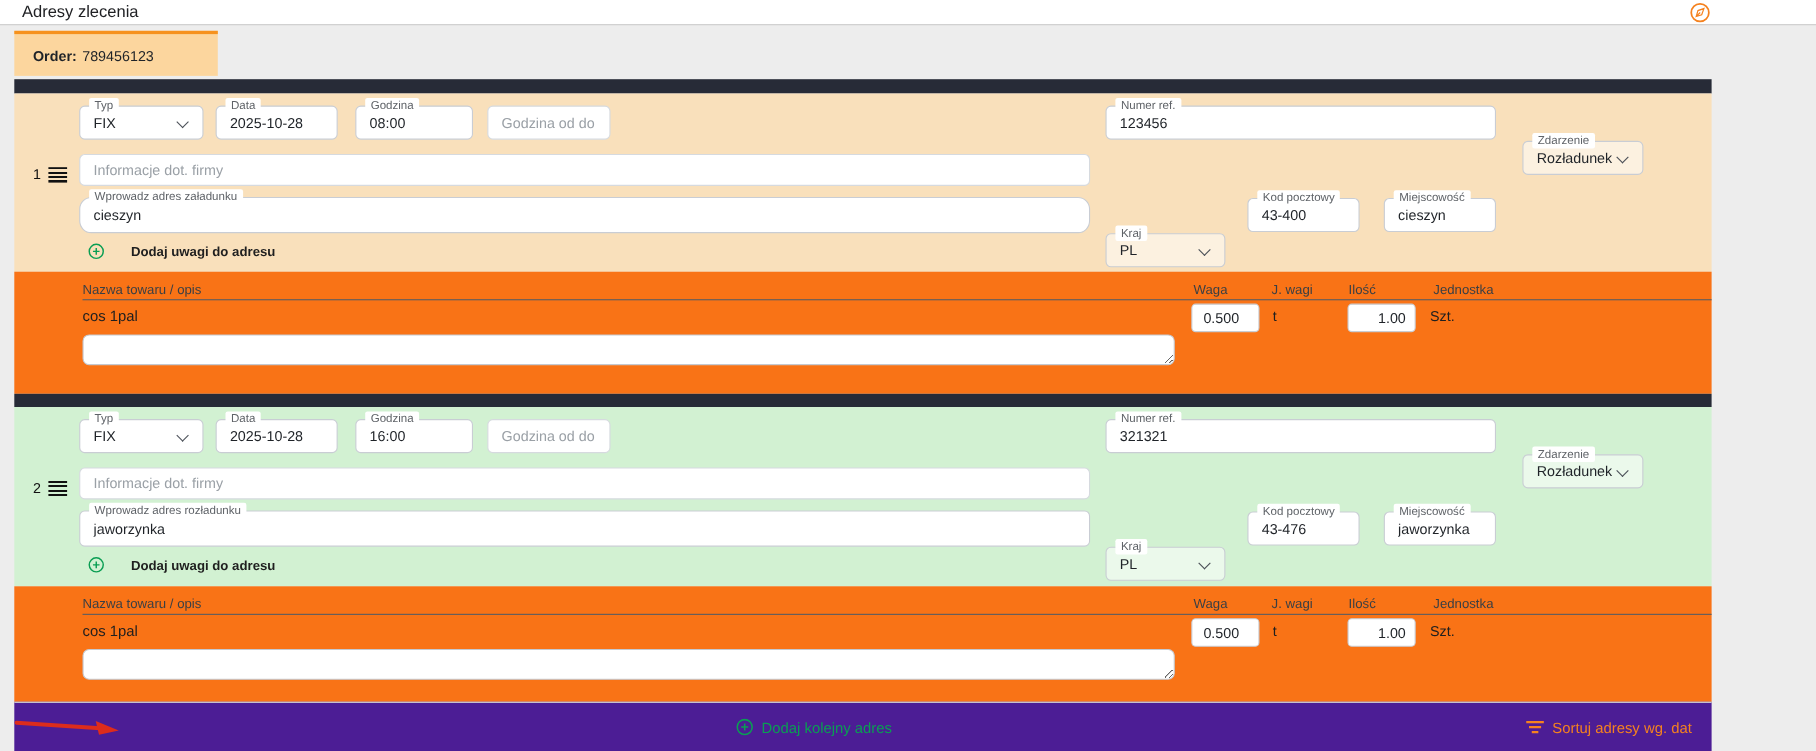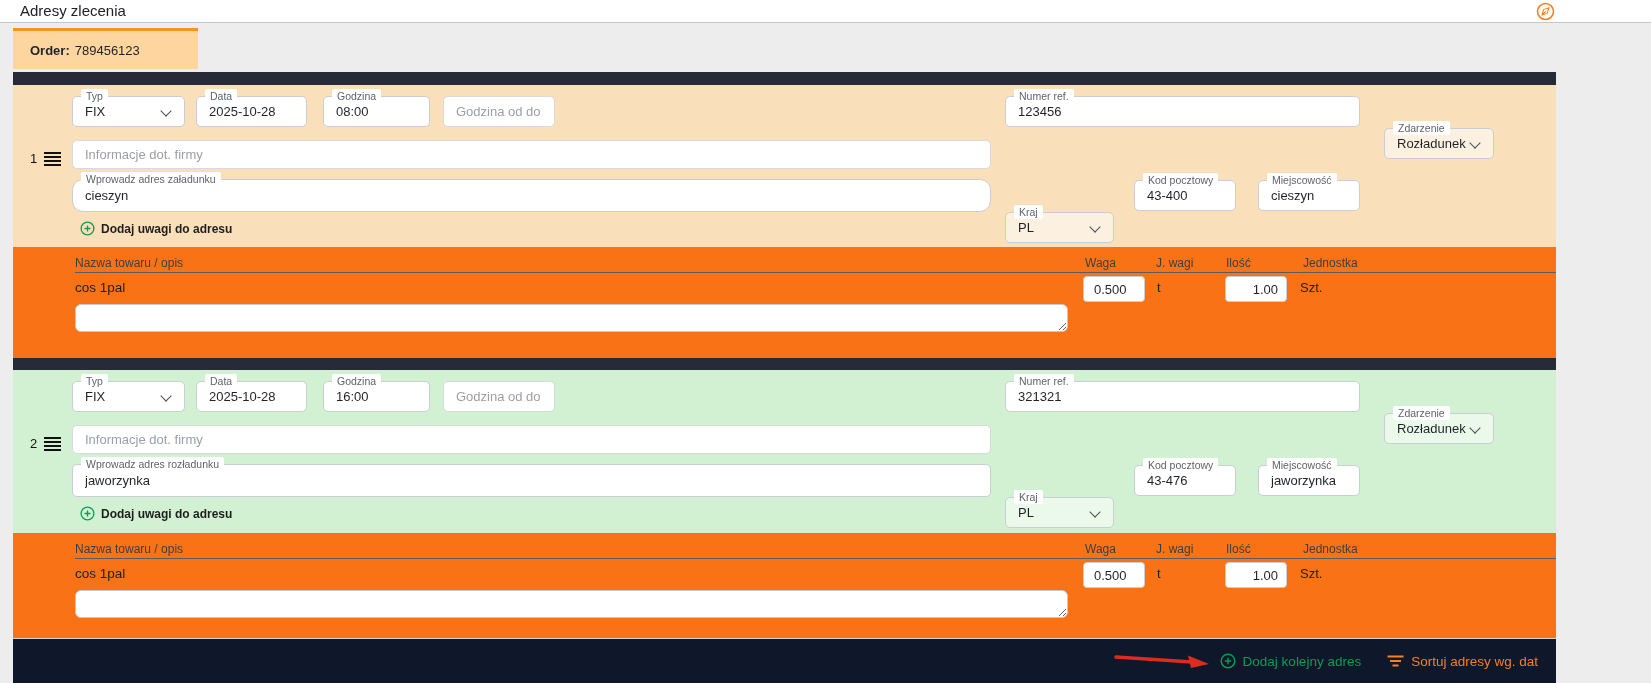--- a/index.html
+++ b/index.html
@@ -37,34 +37,34 @@
   .ghost{border-color:#D6DADF;}
   .chip{position:absolute;top:-8px;left:8px;background:#fff;padding:0 5px;font-size:10.5px;line-height:14px;color:#5F6368;border-radius:2px;white-space:nowrap;z-index:2;}
   .sel{position:absolute;background:#ffffff;border:1px solid #C9CDD4;border-radius:5px;box-sizing:border-box;cursor:pointer;}
   .sel .val{position:absolute;left:12px;top:0;height:100%;display:flex;align-items:center;font-size:13px;color:#1F2328;}
   .sel.tint{background:rgba(255,255,255,0.55);margin-top:32px;}
   .chev{position:absolute;right:14px;top:10px;width:7px;height:7px;border-right:1.8px solid #4A4F57;border-bottom:1.8px solid #4A4F57;transform:rotate(45deg);}
 
   .row-num{position:absolute;left:17px;top:66px;display:flex;align-items:center;gap:7px;font-size:13px;color:#111;}
   .grip{width:17px;height:14px;background:repeating-linear-gradient(to bottom,#111 0 2px,transparent 2px 4px);cursor:grab;}
 
-  .add-note{position:absolute;left:67px;top:136px;display:flex;align-items:center;gap:6px;cursor:pointer;}
+  .add-note{position:absolute;left:67px;top:136px;display:flex;align-items:center;gap:24px;cursor:pointer;}
   .add-note .txt{font-size:12px;font-weight:bold;color:#1F1F1F;}
   .plus-ico{color:#0A9E53;display:block;}
 
   
   .g-h{position:absolute;top:9px;font-size:12px;color:#3A3F44;}
   .g-line{position:absolute;left:62px;right:0;top:25px;border-bottom:1.5px solid #595D62;}
   .g-name{position:absolute;left:62px;top:33px;font-size:13.5px;color:#1F1F1F;}
   .g-txt{position:absolute;top:33px;font-size:13px;color:#1F1F1F;}
   .g-num{position:absolute;top:29px;height:26px;border:1px solid #C9CDD4;border-radius:4px;box-sizing:border-box;font-family:Liberation Sans, sans-serif;font-size:13px;color:#1F2328;outline:none;}
   .g-note{position:absolute;left:62px;top:57px;width:993px;height:28px;border:1px solid #C5C9D0;border-radius:6px;box-sizing:border-box;background:#fff;font-family:"Liberation Sans",sans-serif;font-size:13px;color:#1F2328;outline:none;}
 
   
-  .footer{position:absolute;left:0;top:615px;width:1543px;height:45px;background:#0f172a;border-top:1px solid #D3D3D3;box-sizing:border-box;display:flex;align-items:center;justify-content:flex-end;padding-right:18px;gap:8px;}
+  .footer{position:absolute;left:0;top:615px;width:1543px;height:45px;background:#4c1d95;border-top:1px solid #D3D3D3;box-sizing:border-box;display:flex;align-items:center;justify-content:space-between;padding-right:18px;gap:8px;}
   .f-link{display:flex;align-items:center;gap:7px;cursor:pointer;font-size:13.5px;}
   .f-add{color:#0A9E53;}
   .f-sort{color:#F5821F;margin-left:18px;}
   .annot{margin-right:2px;}
 </style>
 </head>
 <body>
 
 <div id="app">
 

